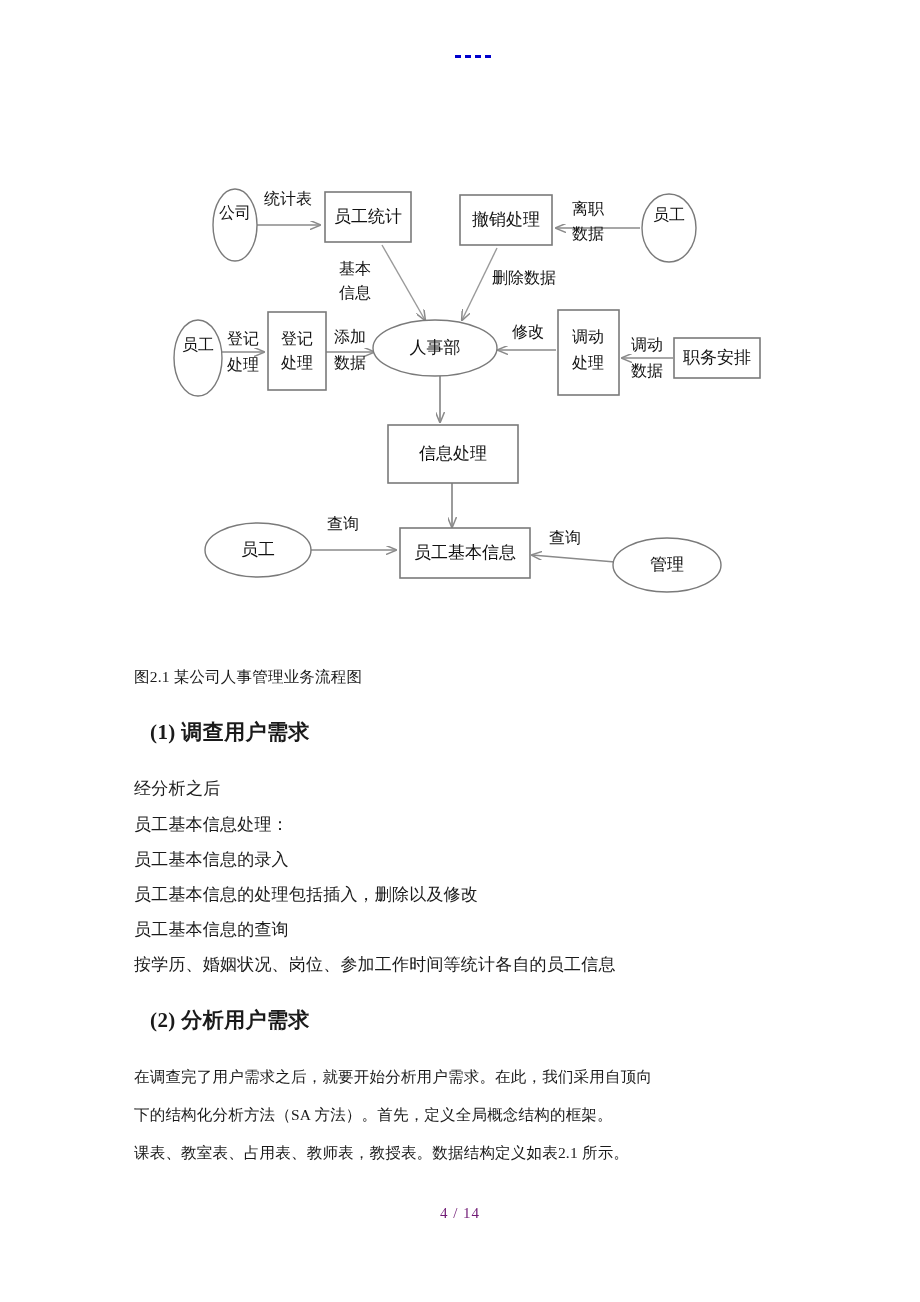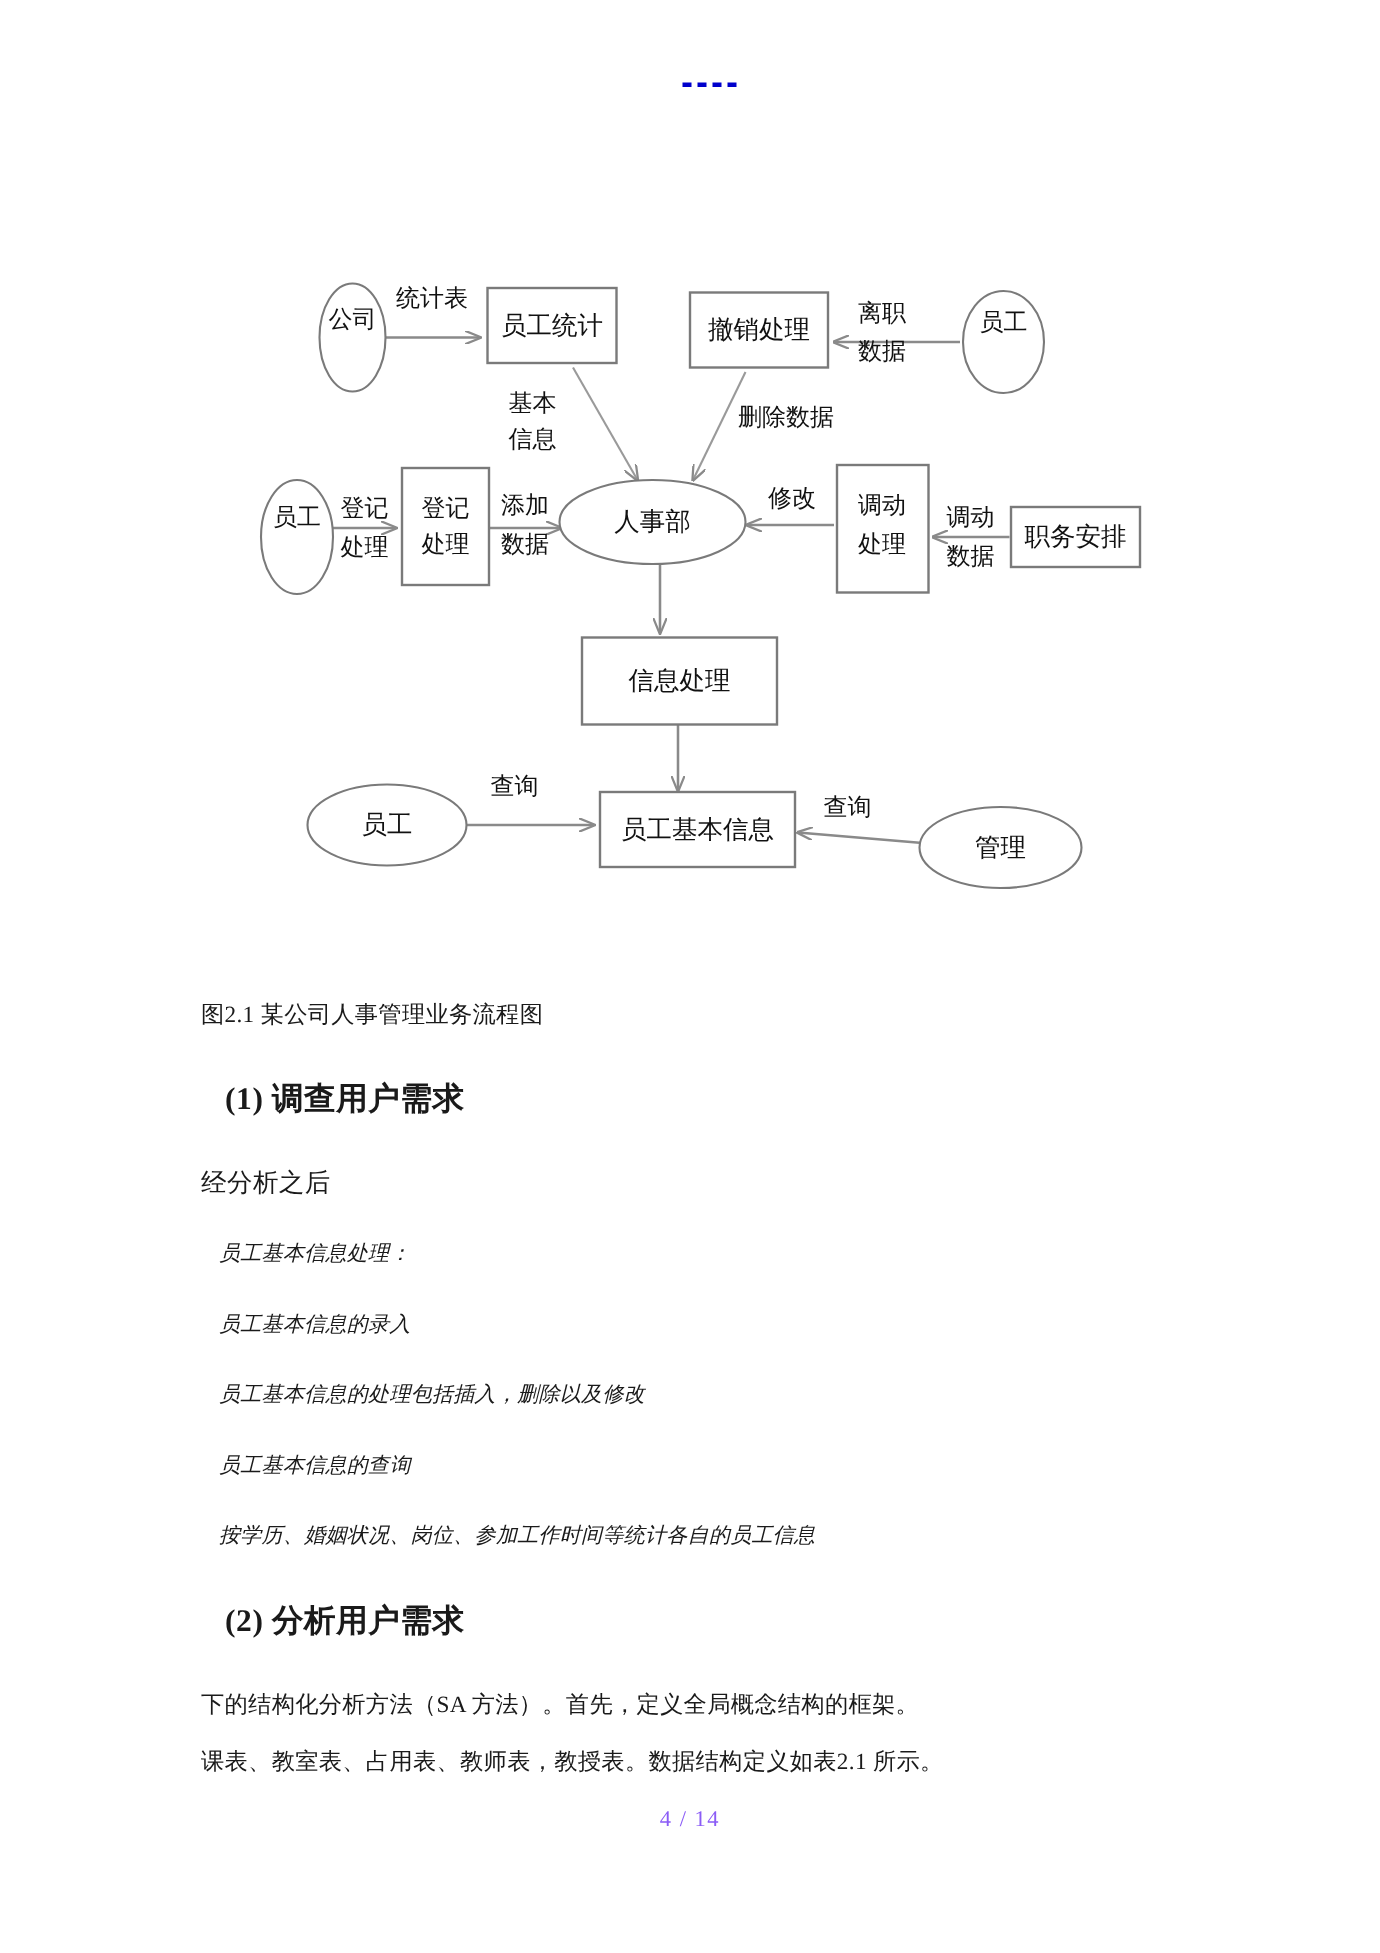--- a/index.html
+++ b/index.html
@@ -104,42 +104,41 @@
     margin: 16px;
     letter-spacing: 0.4px;
   }
   .sub-heading {
     font-size: 17px;
     line-height: 37px;
     margin: 0;
     letter-spacing: 0.3px;
   }
   .body-line {
-    font-size: 14px;
+    font-size: 17px;
     line-height: 35px;
-    margin: 12px;
+    margin: 0;
     letter-spacing: 0.2px;
-    font-style: italic;
   }
   .para-line {
     font-size: 15.5px;
     line-height: 38px;
     margin: 0;
     letter-spacing: 0.2px;
   }
 
   
   #footer {
     position: absolute;
     left: 0;
     top: 1205px;
     width: 920px;
     text-align: center;
     font-size: 15px;
-    color: #8b5cf6;
+    color: #701a75;
     letter-spacing: 1px;
   }
 </style>
 </head>
 <body>
 
 <div id="page">
 
   <div id="header-rule"></div>
 
@@ -259,20 +258,21 @@
     <p class="body-line">员工基本信息处理：</p>
     <p class="body-line">员工基本信息的录入</p>
     <p class="body-line">员工基本信息的处理包括插入，删除以及修改</p>
     <p class="body-line">员工基本信息的查询</p>
 
 
     <p class="body-line">按学历、婚姻状况、岗位、参加工作时间等统计各自的员工信息</p>
 
     <h2 class="heading">(2) 分析用户需求</h2>
 
+    <p class="para-line">在调查完了用户需求之后，就要开始分析用户需求。在此，我们采用自顶向</p>
     <p class="para-line">下的结构化分析方法（SA 方法）。首先，定义全局概念结构的框架。</p>
     <p class="para-line">课表、教室表、占用表、教师表，教授表。数据结构定义如表2.1 所示。</p>
   </div>
 
   <div id="footer">
     <span>4  / 14</span>
   </div>
 
 </div>
 

